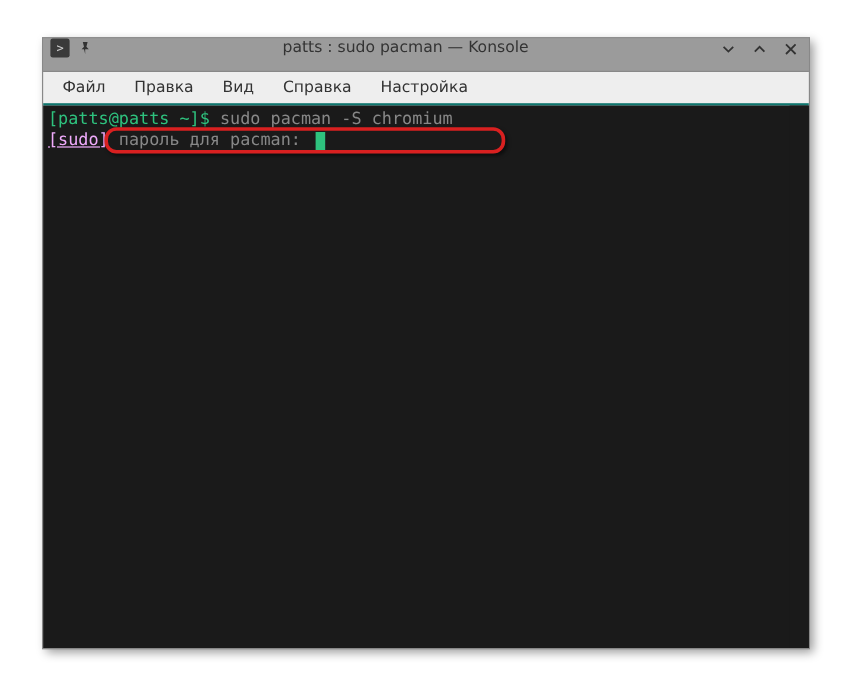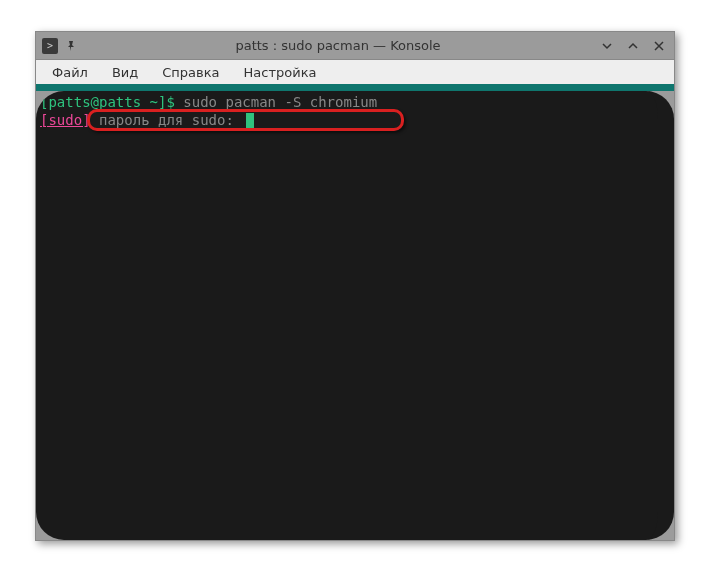--- a/index.html
+++ b/index.html
@@ -22,21 +22,21 @@
       background: #9b9b9b;
       border: 1px solid #888;
       box-shadow: 3px 3px 8px rgba(0,0,0,0.4);
       display: flex;
       flex-direction: column;
     }
     .titlebar {
       height: 28px;
       background: #9b9b9b;
       display: flex;
-      align-items: center;
+      align-items: flex-start;
       padding: 0 6px;
       font-size: 13px;
       color: #333;
       border-bottom: 1px solid #888;
     }
     .titlebar-left {
       display: flex;
       align-items: center;
       gap: 6px;
     }
@@ -83,38 +83,37 @@
       color: #333;
     }
     .menubar {
       height: 28px;
       background: #eeeeee;
       display: flex;
       align-items: center;
       padding: 12px 4px;
       font-size: 13px;
       color: #333;
-      border-bottom: 7px solid #0f766e;
+      border-bottom: 2px solid #0f766e;
     }
     .menu-item {
       padding: 4px 12px;
       cursor: pointer;
     }
     .terminal {
       flex: 1;
       background: #1a1a1a;
       font-family: "DejaVu Sans Mono", "Courier New", monospace;
       font-size: 14px;
       padding: 2px 4px;
       color: #ccc;
       line-height: 1.3;
       border-right: 16px solid #1a1a1a;
       position: relative;
       overflow: hidden;
-      border-radius: 28px;
     }
     .terminal::after {
       content: "";
       position: absolute;
       right: -14px;
       top: 0;
       bottom: 0;
       width: 12px;
       background: #2a2a2a;
     }
@@ -127,21 +126,21 @@
     .prompt-path {
       color: #2ec27e;
     }
     .prompt-dollar {
       color: #2ec27e;
     }
     .command {
       color: #888;
     }
     .sudo-bracket {
-      color: #ec4899;
+      color: #f0abfc;
       text-decoration: underline;
     }
     .highlight-box {
       position: relative;
       display: inline-block;
     }
     .highlight-border {
       position: absolute;
       left: -4px;
       top: -2px;
@@ -192,22 +191,23 @@
       <div class="control-btn">
         <svg width="12" height="12" viewBox="0 0 12 12">
             <path d="M2 2 L10 10 M10 2 L2 10" stroke="#333" stroke-width="1.5"></path>
           </svg>
       </div>
     </div>
   </div>
 
   <div class="menubar">
     <div class="menu-item">Файл</div>
+    <div class="menu-item">Правка</div>
     <div class="menu-item">Вид</div>
     <div class="menu-item">Справка</div>
     <div class="menu-item">Настройка</div>
   </div>
 
   <div class="terminal">
     <div class="line"><span class="prompt-bracket">[patts@patts</span><span class="prompt-path"> ~]</span><span class="prompt-dollar">$ </span><span class="command">sudo pacman -S chromium</span></div>
-    <div class="line"><span class="sudo-bracket">[sudo]</span><span class="highlight-box"><span class="password-text"> пароль для sudo: </span><span class="cursor"></span><span class="highlight-border"></span></span></div>
+    <div class="line"><span class="sudo-bracket">[sudo]</span><span class="highlight-box"><span class="password-text"> пароль для pacman: </span><span class="cursor"></span><span class="highlight-border"></span></span></div>
   </div>
 </div>
 
 </body></html>

